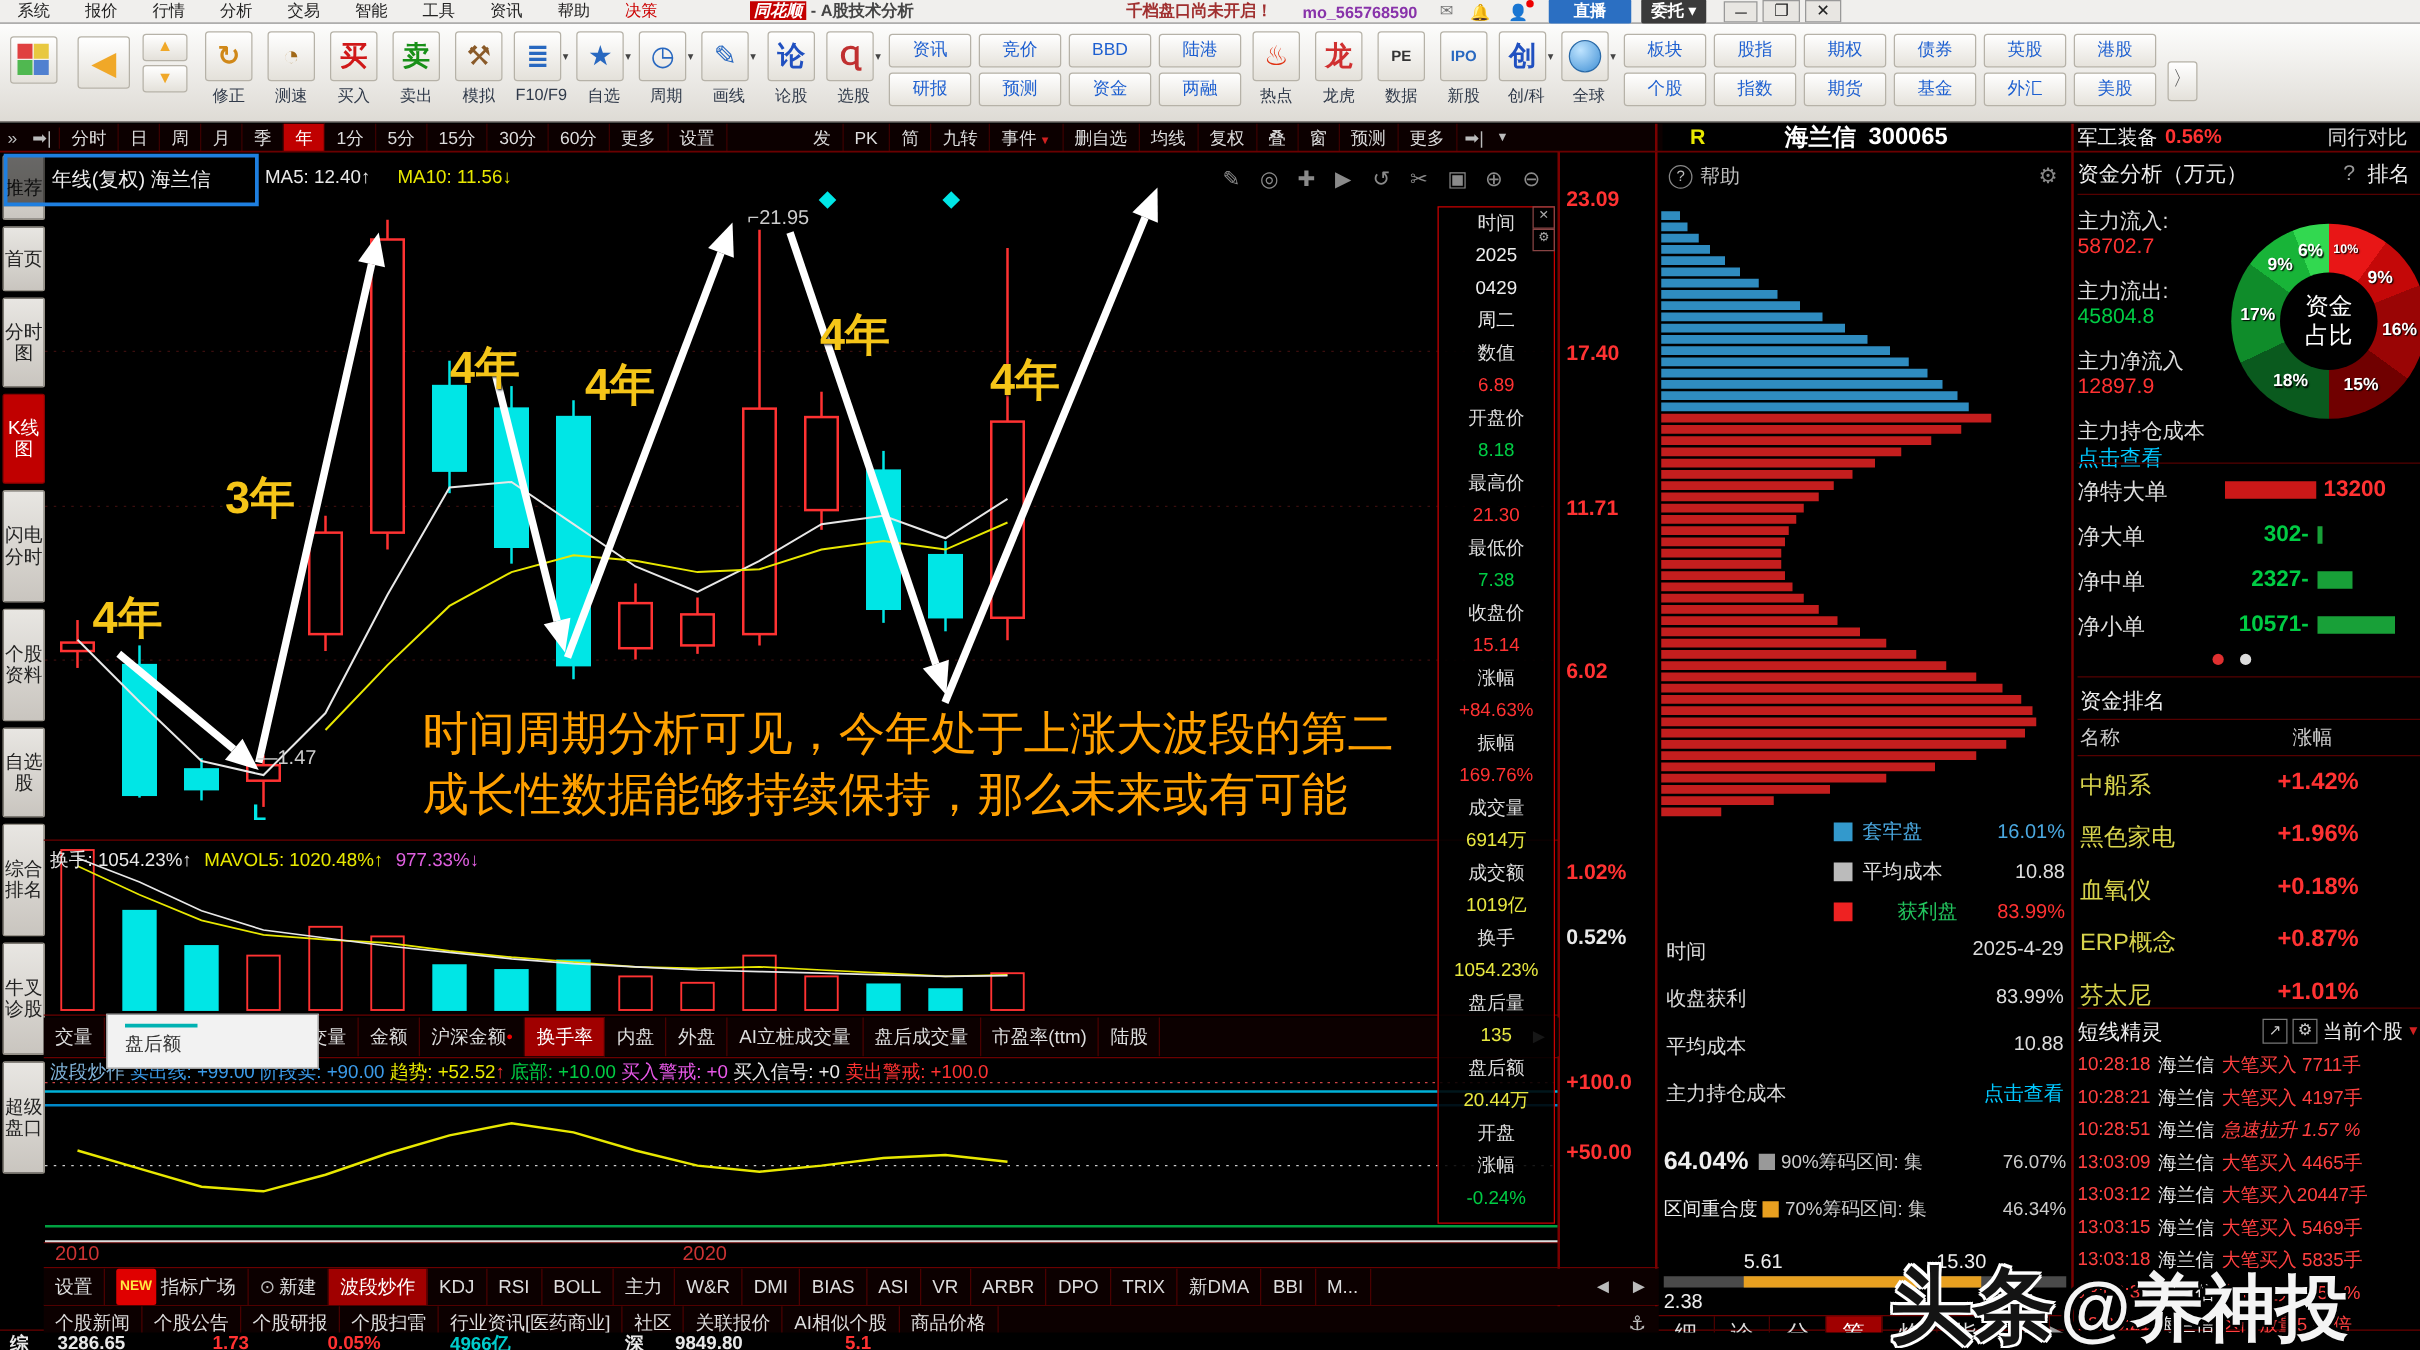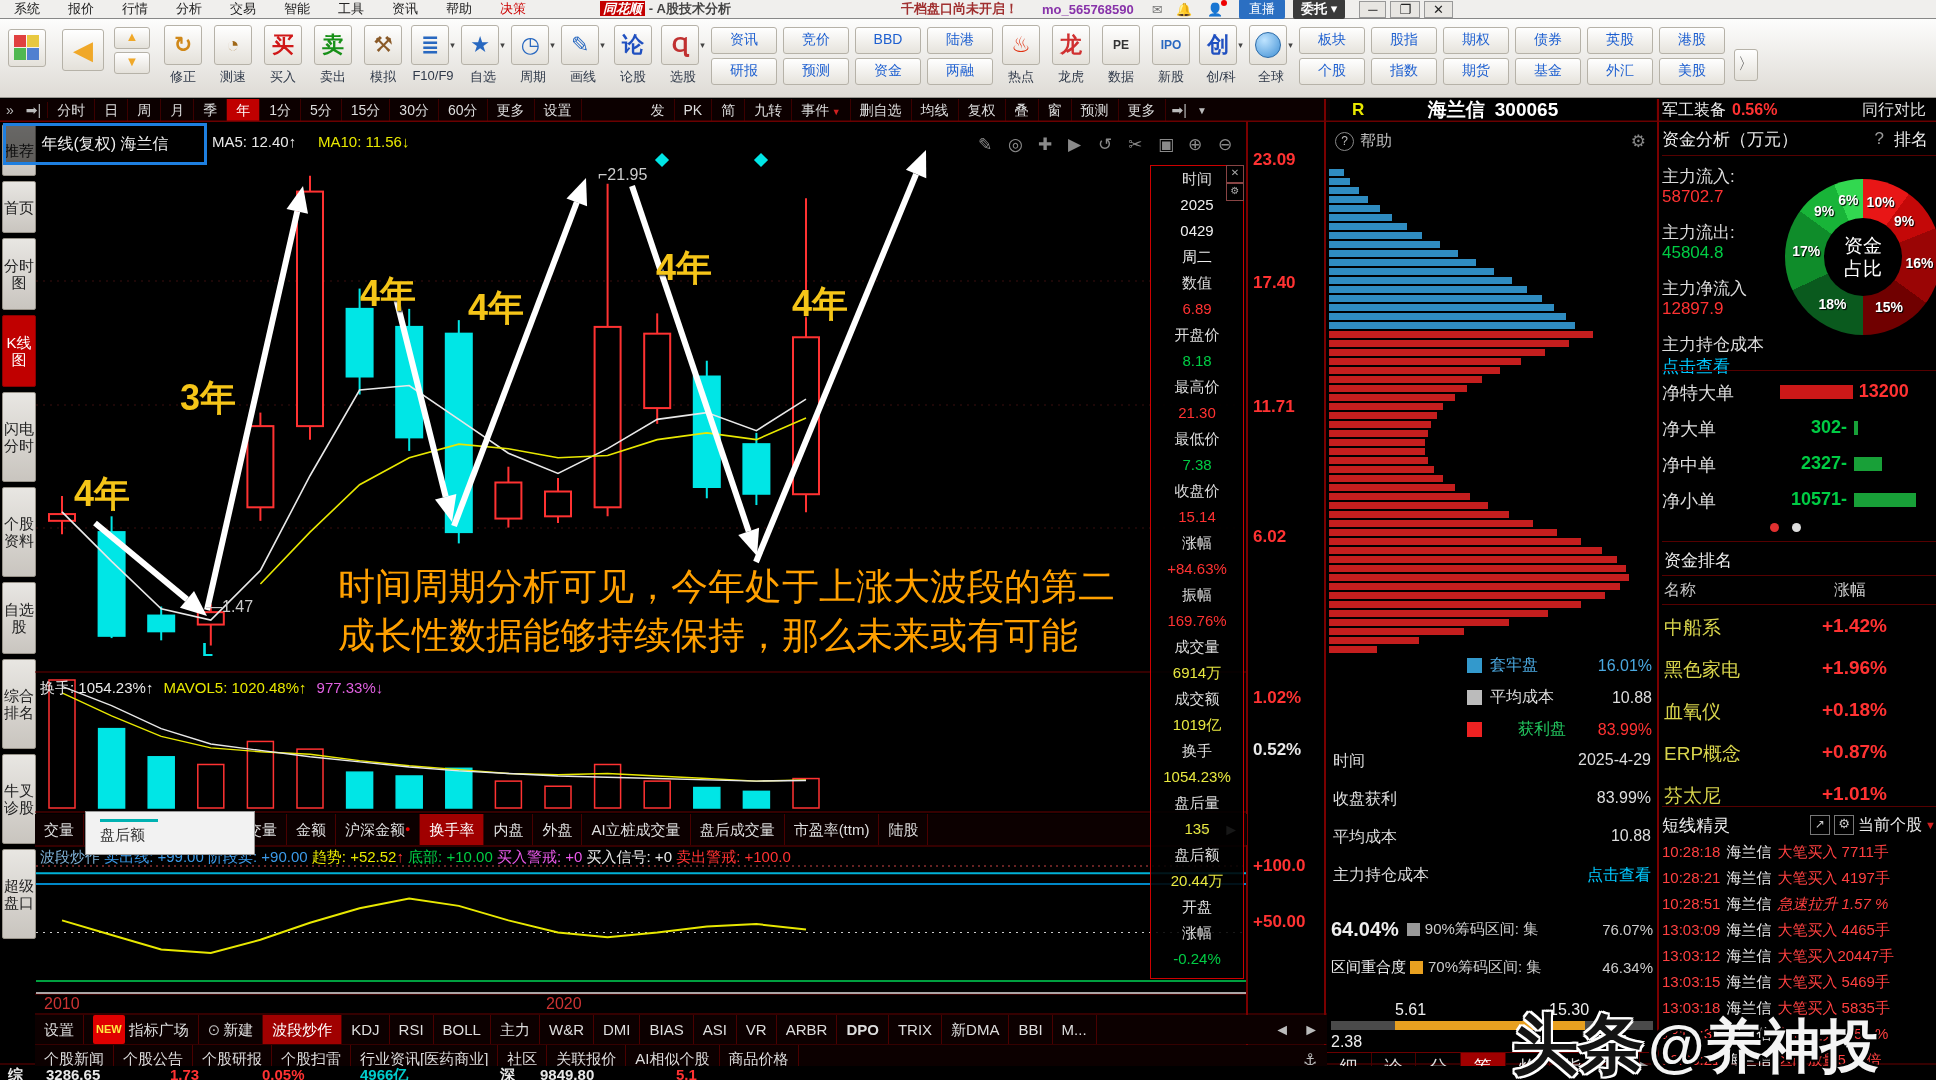--- a/index.html
+++ b/index.html
@@ -61,21 +61,21 @@
       </div>
     <div style="margin-left:60px;font-weight:bold;">
       <span style="color:#fff;background:#c40000;padding:0 3px;font-style:italic;">同花顺</span>
       <span style="color:#444;">- A股技术分析</span>
     </div>
     <div style="margin-left:170px;color:#a03030;font-weight:bold;">千档盘口尚未开启！</div>
     <div style="margin-left:24px;color:#8833aa;font-weight:bold;">mo_565768590</div>
     <span style="margin-left:18px;color:#777;">✉</span>
     <span style="margin-left:14px;color:#777;">🔔</span>
     <span style="margin-left:14px;color:#777;position:relative;">👤<span style="position:absolute;right:-4px;top:-2px;width:6px;height:6px;background:#e00;border-radius:50%;"></span></span>
-    <span style="margin-left:16px;background:#2b6fc2;color:#fff;padding:1px 10px;border-radius:2px;font-weight:normal;">直播</span>
+    <span style="margin-left:16px;background:#2b6fc2;color:#fff;padding:1px 20px;border-radius:2px;font-weight:bold;">直播</span>
     <span style="margin-left:8px;background:#3a3a3a;color:#fff;padding:1px 8px;border-radius:2px;font-weight:bold;"><span>委托</span> ▾</span>
     <span style="margin-left:14px;border:1px solid #999;padding:0 8px;background:#e8e6e2;">─</span>
     <span style="margin-left:4px;border:1px solid #999;padding:0 8px;background:#e8e6e2;">❐</span>
     <span style="margin-left:4px;border:1px solid #999;padding:0 8px;background:#e8e6e2;">✕</span>
   </div>
 
   <div class="abs toolbar" id="toolbar">
       <div style="margin: 6px 6px 0px 8px; padding: 5px; background: linear-gradient(rgb(255, 255, 255), rgb(228, 225, 218)); border: 1px solid rgb(182, 178, 168); border-radius: 3px;">
         <div class="grid4">
           <div style="background: rgb(224, 64, 64);"></div>
@@ -478,21 +478,21 @@
         </div>
         <div class="rowtab" style="line-height: 29px; display: flex; align-items: center;">
           <span>ASI</span>
         </div>
         <div class="rowtab" style="line-height: 29px; display: flex; align-items: center;">
           <span>VR</span>
         </div>
         <div class="rowtab" style="line-height: 29px; display: flex; align-items: center;">
           <span>ARBR</span>
         </div>
-        <div class="rowtab" style="line-height: 29px; display: flex; align-items: flex-start; font-weight: bold;">
+        <div class="rowtab" style="line-height: 29px; display: flex; align-items: flex-start;">
           <span>DPO</span>
         </div>
         <div class="rowtab" style="line-height: 29px; display: flex; align-items: center;">
           <span>TRIX</span>
         </div>
         <div class="rowtab" style="line-height: 29px; display: flex; align-items: center;">
           <span>新DMA</span>
         </div>
         <div class="rowtab" style="line-height: 29px; display: flex; align-items: center;">
           <span>BBI</span>
@@ -682,21 +682,21 @@
         <div style="position: absolute; left: 0px; top: 120px; color: rgb(0, 204, 68); font-size: 17px;">45804.8</div>
         <div style="position: absolute; left: 0px; top: 154px; color: rgb(221, 221, 221); font-size: 17px;">主力净流入</div>
         <div style="position: absolute; left: 0px; top: 176px; color: rgb(255, 50, 50); font-size: 17px;">12897.9</div>
         <div style="position: absolute; left: 0px; top: 210px; color: rgb(221, 221, 221); font-size: 17px;">主力持仓成本</div>
         <div style="position: absolute; left: 0px; top: 232px; color: rgb(0, 200, 255); font-size: 17px;">点击查看</div>
         <div style="position: absolute; left: 123px; top: 56px; width: 156px; height: 156px; border-radius: 50%; background: conic-gradient(rgb(232, 22, 22) 0deg, rgb(232, 22, 22) 36deg, rgb(196, 8, 8) 36deg, rgb(196, 8, 8) 68.4deg, rgb(154, 5, 5) 68.4deg, rgb(154, 5, 5) 126deg, rgb(112, 0, 0) 126deg, rgb(112, 0, 0) 180deg, rgb(10, 90, 30) 180deg, rgb(10, 90, 30) 244.8deg, rgb(15, 140, 42) 244.8deg, rgb(15, 140, 42) 306deg, rgb(24, 180, 56) 306deg, rgb(24, 180, 56) 338.4deg, rgb(50, 216, 80) 338.4deg, rgb(50, 216, 80) 360deg);">
           <div style="position: absolute; left: 39px; top: 39px; width: 78px; height: 78px; border-radius: 50%; background: rgb(0, 0, 0); display: flex; align-items: center; justify-content: center; text-align: center; color: rgb(255, 255, 255); font-size: 19px; line-height: 23px;">
             <div style="width: 46px;">资金占比</div>
           </div>
         </div>
-        <div style="position: absolute; left: 204.614px; top: 70.7898px; color: rgb(255, 255, 255); font-size: 14px; font-weight: bold; text-shadow: rgb(0, 0, 0) 1px 1px 1px;">10%</div>
+        <div style="position: absolute; left: 204.614px; top: 70.7898px; color: rgb(255, 255, 255); font-size: 10px; font-weight: bold; text-shadow: rgb(0, 0, 0) 1px 1px 1px;">10%</div>
         <div style="position: absolute; left: 232.039px; top: 90.0643px; color: rgb(255, 255, 255); font-size: 14px; font-weight: bold; text-shadow: rgb(0, 0, 0) 1px 1px 1px;">9%</div>
         <div style="position: absolute; left: 243.551px; top: 132.144px; color: rgb(255, 255, 255); font-size: 14px; font-weight: bold; text-shadow: rgb(0, 0, 0) 1px 1px 1px;">16%</div>
         <div style="position: absolute; left: 212.877px; top: 175.787px; color: rgb(255, 255, 255); font-size: 14px; font-weight: bold; text-shadow: rgb(0, 0, 0) 1px 1px 1px;">15%</div>
         <div style="position: absolute; left: 156.458px; top: 173.127px; color: rgb(255, 255, 255); font-size: 14px; font-weight: bold; text-shadow: rgb(0, 0, 0) 1px 1px 1px;">18%</div>
         <div style="position: absolute; left: 130.253px; top: 119.636px; color: rgb(255, 255, 255); font-size: 14px; font-weight: bold; text-shadow: rgb(0, 0, 0) 1px 1px 1px;">17%</div>
         <div style="position: absolute; left: 152.064px; top: 79.9612px; color: rgb(255, 255, 255); font-size: 14px; font-weight: bold; text-shadow: rgb(0, 0, 0) 1px 1px 1px;">9%</div>
         <div style="position: absolute; left: 176.319px; top: 69.0096px; color: rgb(255, 255, 255); font-size: 14px; font-weight: bold; text-shadow: rgb(0, 0, 0) 1px 1px 1px;">6%</div>
         <div style="position: absolute; left: 0px; top: 247px; width: 274px; height: 1px; background: rgb(85, 0, 0);"></div>
         <div style="position: absolute; left: 0px; top: 258px; color: rgb(221, 221, 221); font-size: 18px;">净特大单</div>
         <div style="position: absolute; left: 118px; top: 262px; width: 72.8px; height: 14px; background: rgb(204, 24, 24);"></div>

